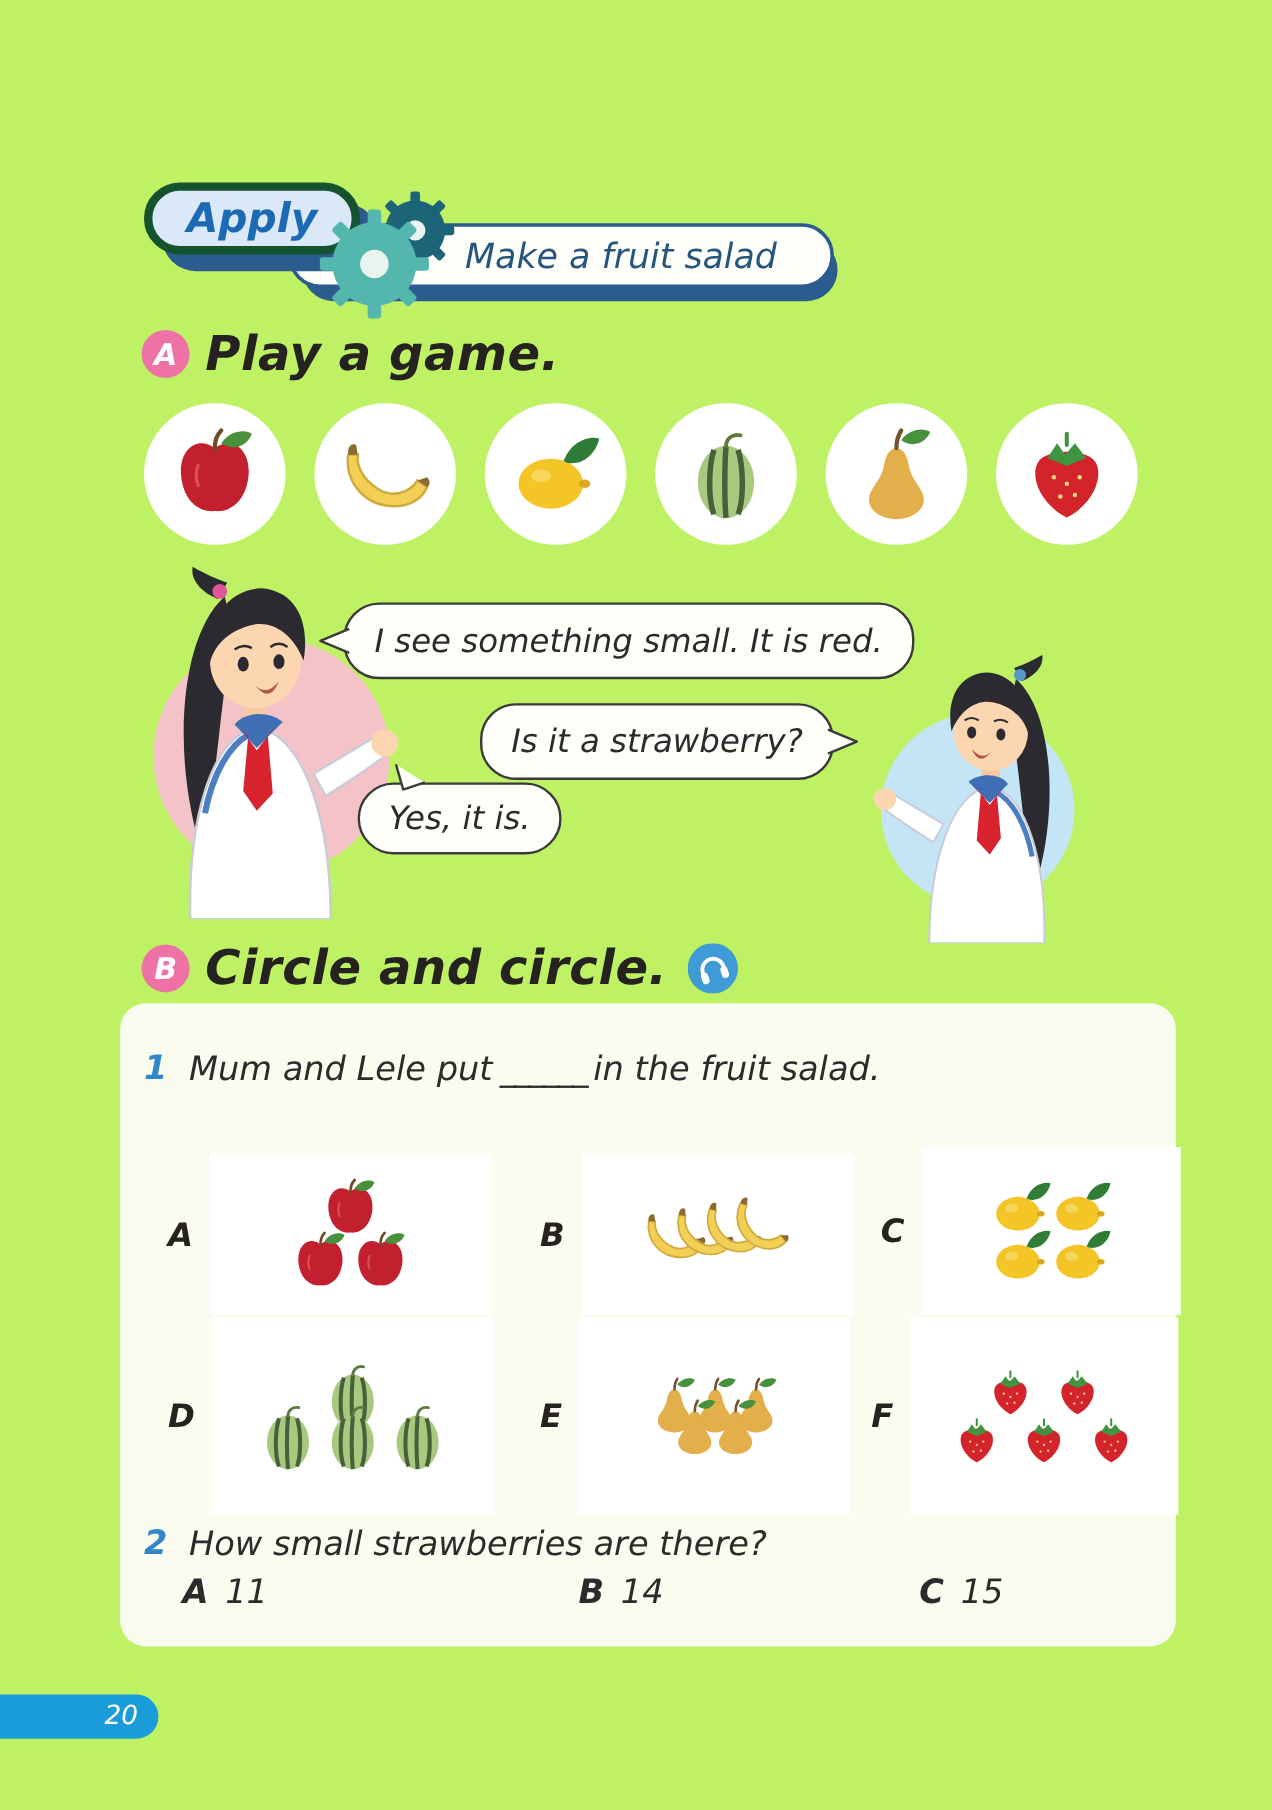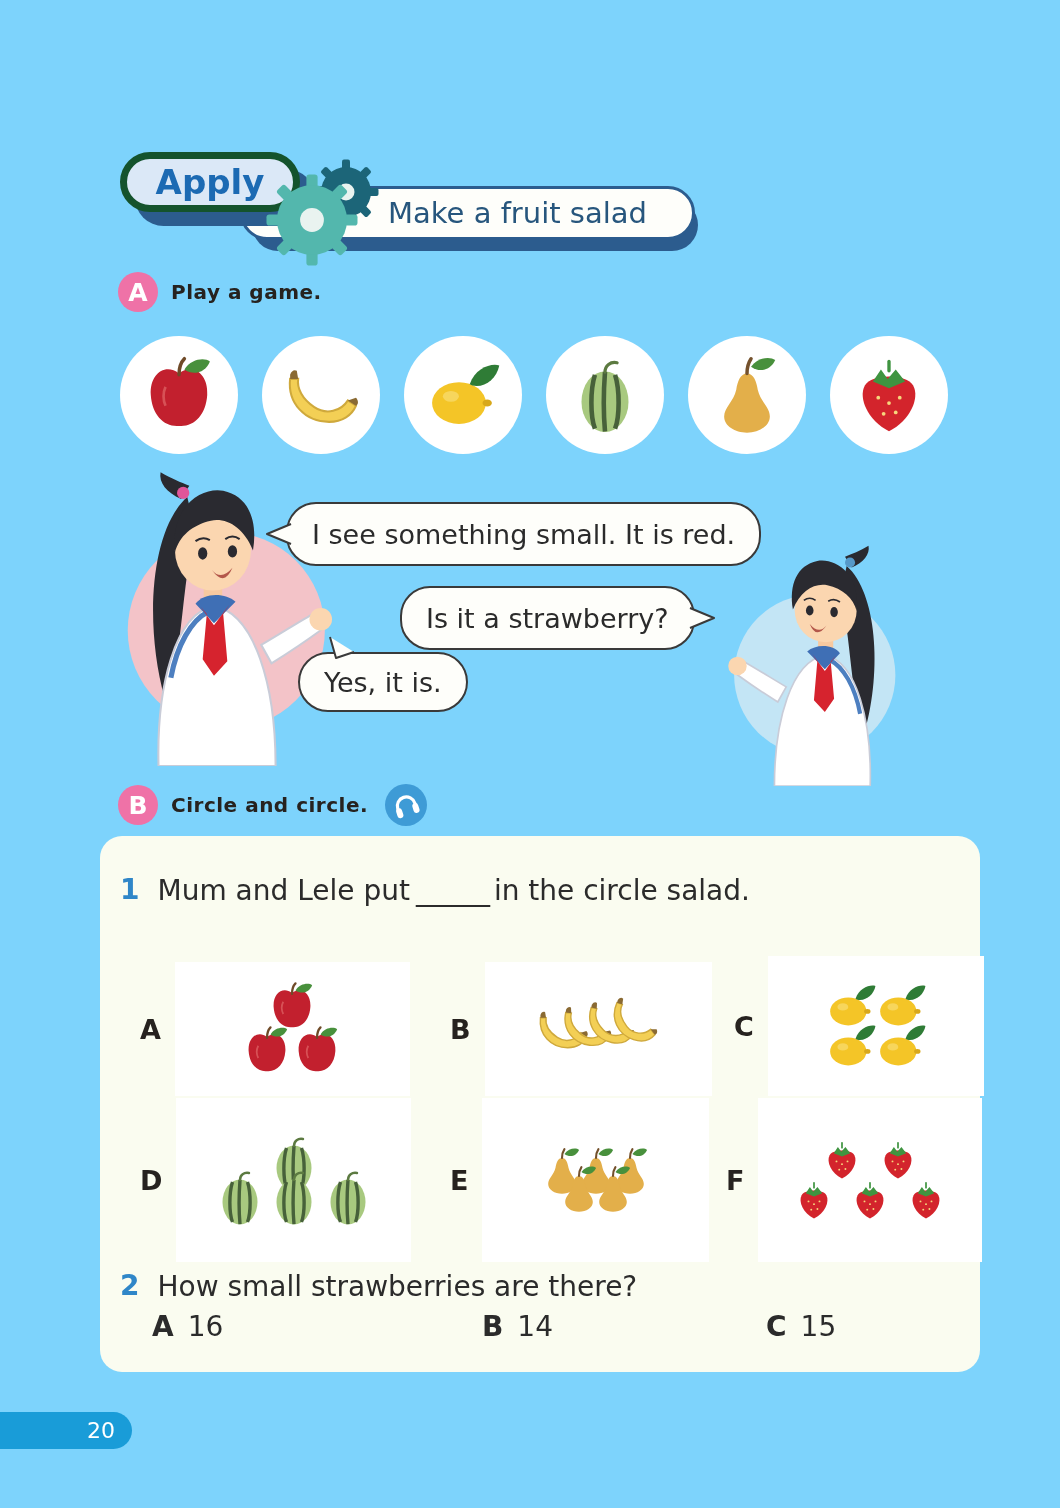--- a/index.html
+++ b/index.html
@@ -1,17 +1,17 @@
 <!DOCTYPE html>
 <html><head>
 <meta charset="utf-8">
 <style>
   html,body{margin:0;padding:0;}
-  .page{position:relative;width:1060px;height:1508px;background:#7dd3fc;
-        font-family:"DejaVu Sans",sans-serif;color:#2b2b2b;overflow:hidden;}
+  .page{position:relative;width:1060px;height:1508px;background:#bef264;
+        font-family:"DejaVu Sans",sans-serif;color:#2b2b2b;overflow:hidden;font-style:italic;}
 
   
   .title-shadow{position:absolute;left:252px;top:199px;width:446px;height:52px;
         background:#2c5c8e;border-radius:26px;z-index:1;}
   .title-pill{position:absolute;left:240px;top:186px;width:455px;height:54px;
         background:#fefefa;border:3px solid #2c5c8e;border-radius:29px;z-index:2;
         display:flex;align-items:center;justify-content:center;box-sizing:border-box;
         padding-left:100px;font-size:29px;color:#27567d;}
   .apply-shadow{position:absolute;left:135px;top:169px;width:180px;height:57px;
         background:#2c5c8e;border-radius:29px;z-index:3;}
@@ -20,21 +20,21 @@
         display:flex;align-items:center;justify-content:center;box-sizing:border-box;
         font-weight:bold;font-size:34px;color:#1c6ab3;}
   .gears{position:absolute;left:266px;top:156px;width:122px;height:112px;z-index:5;}
 
   
   .section-head{position:absolute;display:flex;align-items:center;gap:13px;}
   .sh-a{left:118px;top:272px;}
   .sh-b{left:118px;top:784px;}
   .letter-badge{width:40px;height:40px;border-radius:50%;background:#ef72a7;color:#fff;
         font-weight:bold;font-size:25px;display:flex;align-items:center;justify-content:center;flex:none;}
-  .section-title{font-size:20px;font-weight:bold;color:#26221f;letter-spacing:.5px;}
+  .section-title{font-size:40px;font-weight:bold;color:#26221f;letter-spacing:.5px;}
   .audio{width:42px;height:42px;margin-left:4px;}
 
   
   .fruit-row{position:absolute;left:120px;top:336px;display:flex;gap:24px;}
   .fruit-circle{width:118px;height:118px;border-radius:50%;background:#fff;
         display:flex;align-items:center;justify-content:center;}
 
   
   .girl{position:absolute;}
   .girl-left{left:94px;top:458px;width:242px;height:308px;}
@@ -244,21 +244,21 @@
        <rect x="9.5" y="22" width="6" height="10" rx="3" fill="#fff"></rect>
        <rect x="26.5" y="22" width="6" height="10" rx="3" fill="#fff"></rect>
      </g>
    </svg></span>
   </div>
 
   <div class="panel">
     <div class="q q1">
       <span class="qnum">1</span>
       <div class="qtext">
-        <span>Mum and Lele put</span><span class="blank">______</span><span>in the circle salad.</span><br>
+        <span>Mum and Lele put</span><span class="blank">______</span><span>in the fruit salad.</span><br>
       </div>
     </div>
 
     <div id="optionsGrid">
         <div class="opt-cell" style="left: 40px; top: 126px;">
           <span class="opt-label">A</span>
           <div class="opt-box" style="width: 235px; height: 134px;">
             <div class="opt-row">
               <svg viewBox="0 0 64 64" width="56" height="56" style="margin-left:0px;">
                 <path d="M32 16 C 22 8, 10 16, 11 32 C 12 47, 21 56, 32 55 C 43 56, 52 47, 53 32 C 54 16, 42 8, 32 16 Z" fill="#c2202e"></path>
@@ -476,21 +476,21 @@
       </div>
 
     <div class="q q2">
       <span class="qnum">2</span>
       <div class="qtext">How small strawberries are there?</div>
     </div>
 
     <div class="choices" id="choicesRow">
         <div class="choice" style="left: 52px;">
           <b>A</b>
-          <span>16</span>
+          <span>11</span>
         </div>
         <div class="choice" style="left: 382px;">
           <b>B</b>
           <span>14</span>
         </div>
         <div class="choice" style="left: 666px;">
           <b>C</b>
           <span>15</span>
         </div>
       </div>

